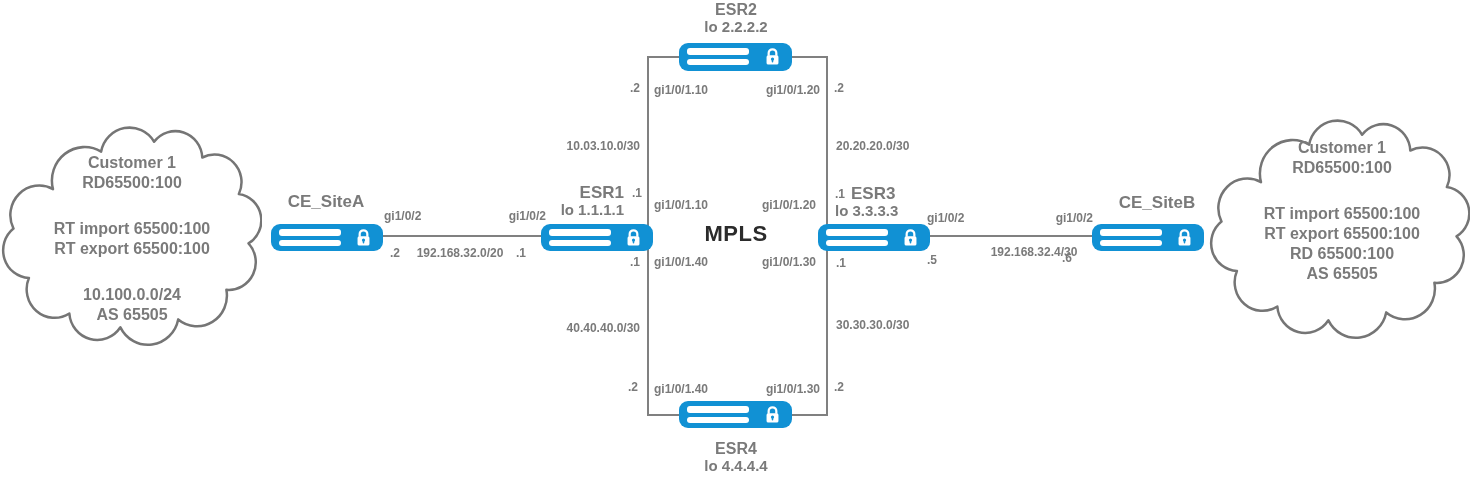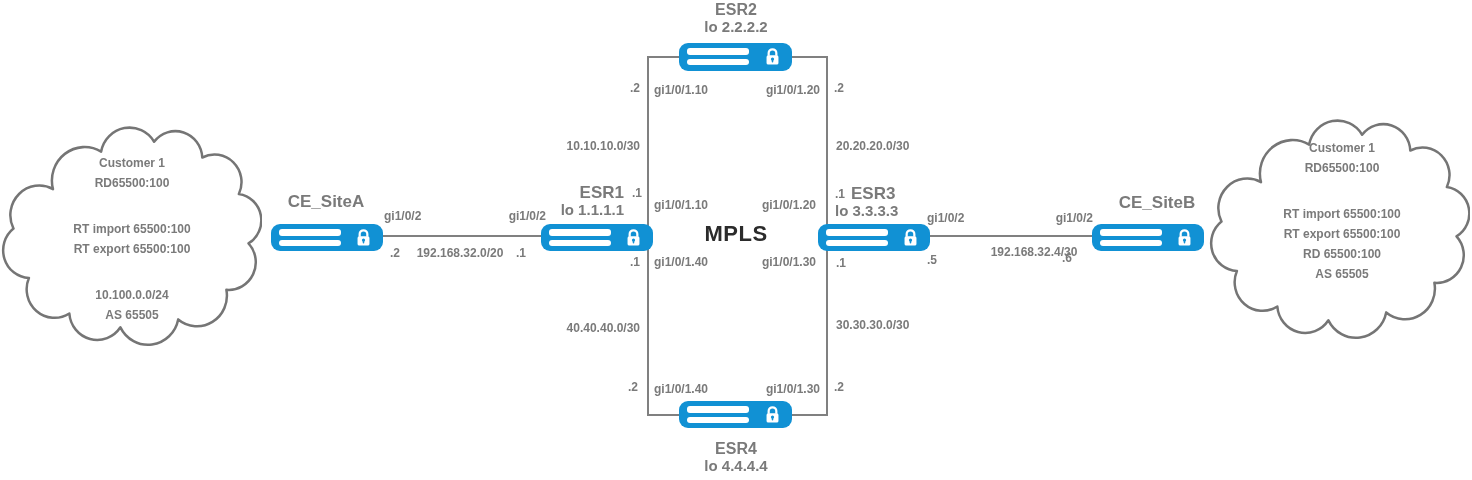--- a/index.html
+++ b/index.html
@@ -21,21 +21,21 @@
   .mpls{font-size:22px;color:var(--core-text);letter-spacing:.5px}
   .hline{position:absolute;height:2px;background:var(--line-grey);z-index:1}
   .vline{position:absolute;width:2px;background:var(--line-grey);z-index:1}
   .router{position:absolute;width:112px;height:27px;background:var(--router-blue);
           border-radius:9px;z-index:5;}
   .bars{position:absolute;left:8px;top:5px;display:flex;flex-direction:column;gap:4px}
   .bar{display:block;width:62px;height:6.5px;background:#fff;border-radius:3px}
   .lock{position:absolute;right:11px;top:3px;width:17px;height:21px}
   .cloud-svg{position:absolute;z-index:2}
   .cloud-text{position:absolute;z-index:3;text-align:center;font-weight:bold;
-              color:var(--text-grey);font-size:12px;}
+              color:var(--text-grey);font-size:16px;}
   .cloud-line{height:20px;line-height:20px}
   .cloud-line:empty{height:26px}
 </style>
 </head>
 <body>
 
 <div id="canvas">
 
   <div class="hline" style="left:378px;top:235px;width:170px"></div>
   <div class="hline" style="left:925px;top:235px;width:172px"></div>
@@ -167,21 +167,21 @@
   <div class="lbl s17 center" style="left:1099px;top:193px;width:116px">CE_SiteB</div>
 
   <div class="lbl mpls center" style="left:686px;top:221px;width:100px">MPLS</div>
 
   <div class="lbl s12" style="left:384px;top:210px">gi1/0/2</div>
   <div class="lbl s12 right" style="left:500px;top:210px;width:46px">gi1/0/2</div>
   <div class="lbl s12" style="left:390px;top:247px">.2</div>
   <div class="lbl s12 center" style="left:408px;top:247px;width:104px">192.168.32.0/20</div>
   <div class="lbl s12" style="left:516px;top:247px">.1</div>
 
-  <div class="lbl s12 right" style="left:556px;top:140px;width:84px">10.10.10.0/30</div>
+  <div class="lbl s12 right" style="left:556px;top:140px;width:84px">10.03.10.0/30</div>
   <div class="lbl s12 right" style="left:618px;top:187px;width:24px">.1</div>
   <div class="lbl s12" style="left:654px;top:199px">gi1/0/1.10</div>
   <div class="lbl s12 right" style="left:614px;top:82px;width:26px">.2</div>
   <div class="lbl s12" style="left:654px;top:84px">gi1/0/1.10</div>
 
   <div class="lbl s12" style="left:836px;top:140px">20.20.20.0/30</div>
   <div class="lbl s12 right" style="left:756px;top:84px;width:64px">gi1/0/1.20</div>
   <div class="lbl s12" style="left:834px;top:82px">.2</div>
   <div class="lbl s12 right" style="left:752px;top:199px;width:64px">gi1/0/1.20</div>
   <div class="lbl s12" style="left:835px;top:188px">.1</div>

